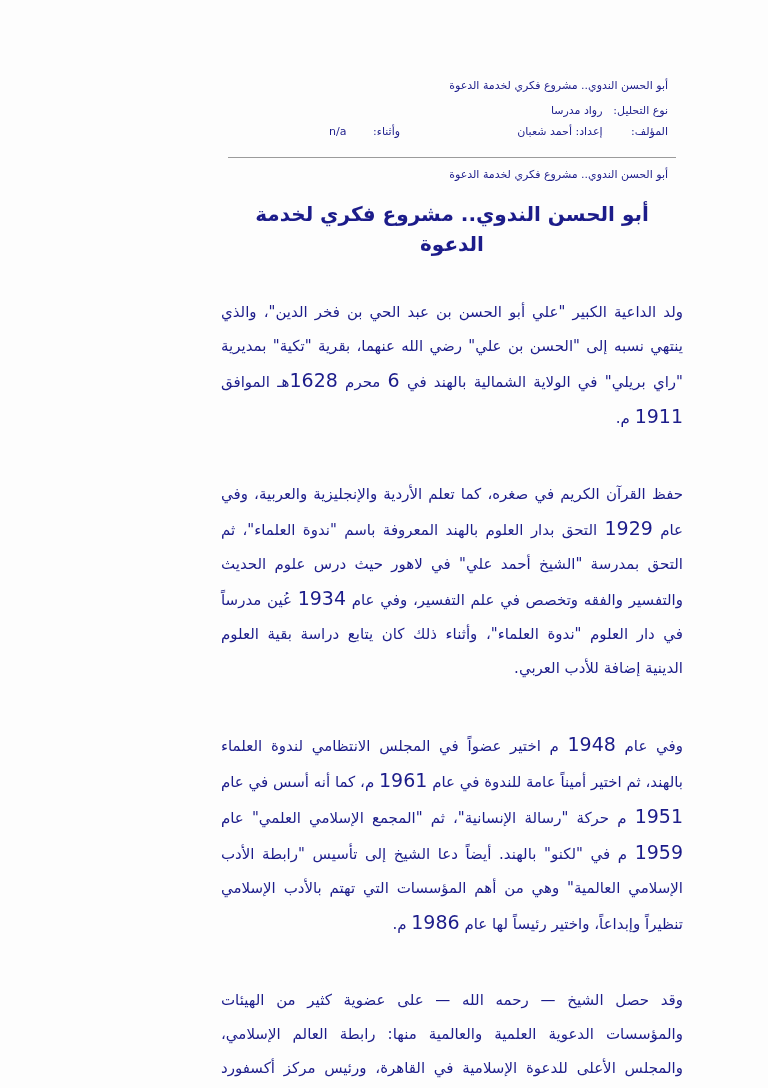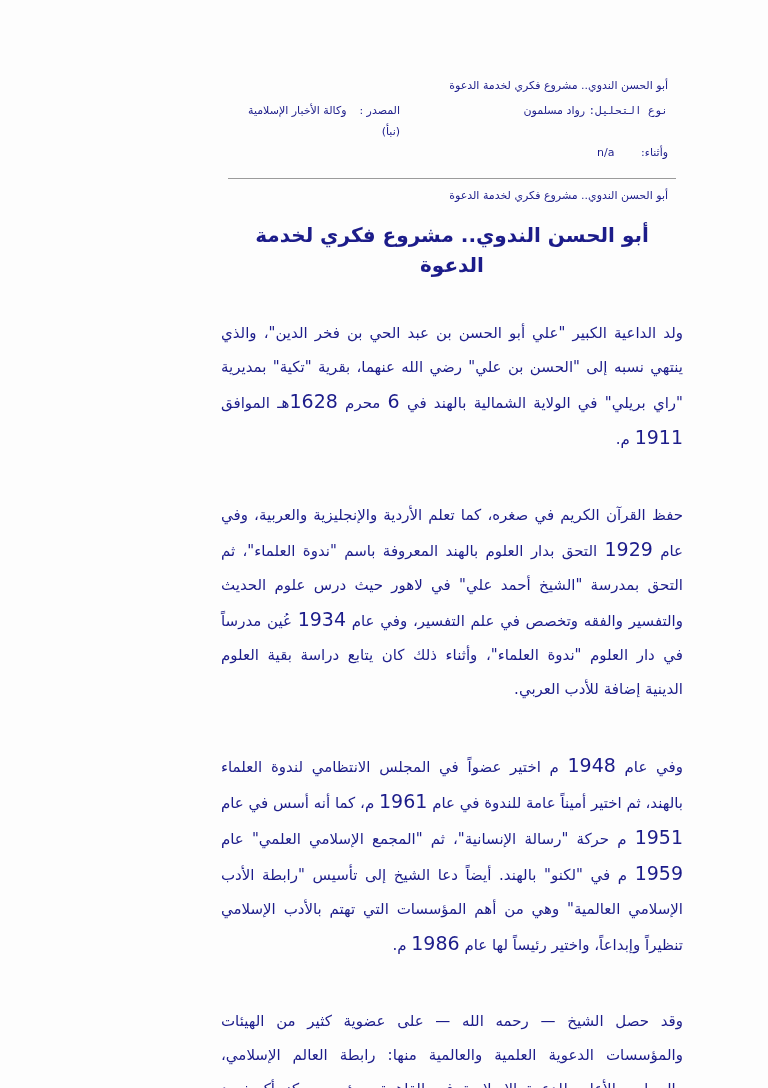--- a/index.html
+++ b/index.html
@@ -42,21 +42,20 @@
   .meta-cell-right {
     flex: 0 0 268px;
     text-align: right;
   }
   .meta-cell-left {
     text-align: right;
   }
   .meta-label {
     display: inline-block;
     min-width: 62px;
-    font-family: Liberation Mono, monospace;
   }
   .meta-label-sm {
     display: inline-block;
     min-width: 50px;
   }
   .rule {
     border: none;
     border-top: 1px solid #9b9b9b;
     margin: 15px 92px 0 92px;
     height: 0;
@@ -96,29 +95,29 @@
 
   <div class="header">
 
     <div class="doc-head-title">أبو الحسن الندوي.. مشروع فكري لخدمة الدعوة</div>
 
     <div class="meta-rows">
 
       <div class="meta-row">
         <span class="meta-cell-right">
           <span class="meta-label">نوع التحليل:</span>
-          <span>رواد مسلمون</span>
-        </span>
-        <span class="meta-cell-left">
-          <span class="meta-label-sm">المصدر :</span>
-          <span>وكالة الأخبار الإسلامية (نبأ)</span>
+          <span>رواد مدرسا</span>
         </span>
       </div>
 
       <div class="meta-row">
+        <span class="meta-cell-right">
+          <span class="meta-label">المؤلف:</span>
+          <span>إعداد: أحمد شعبان</span>
+        </span>
         <span class="meta-cell-left">
           <span class="meta-label-sm">وأثناء:</span>
           <span>n/a</span>
         </span>
       </div>
 
     </div>
 
     <hr class="rule">
 

